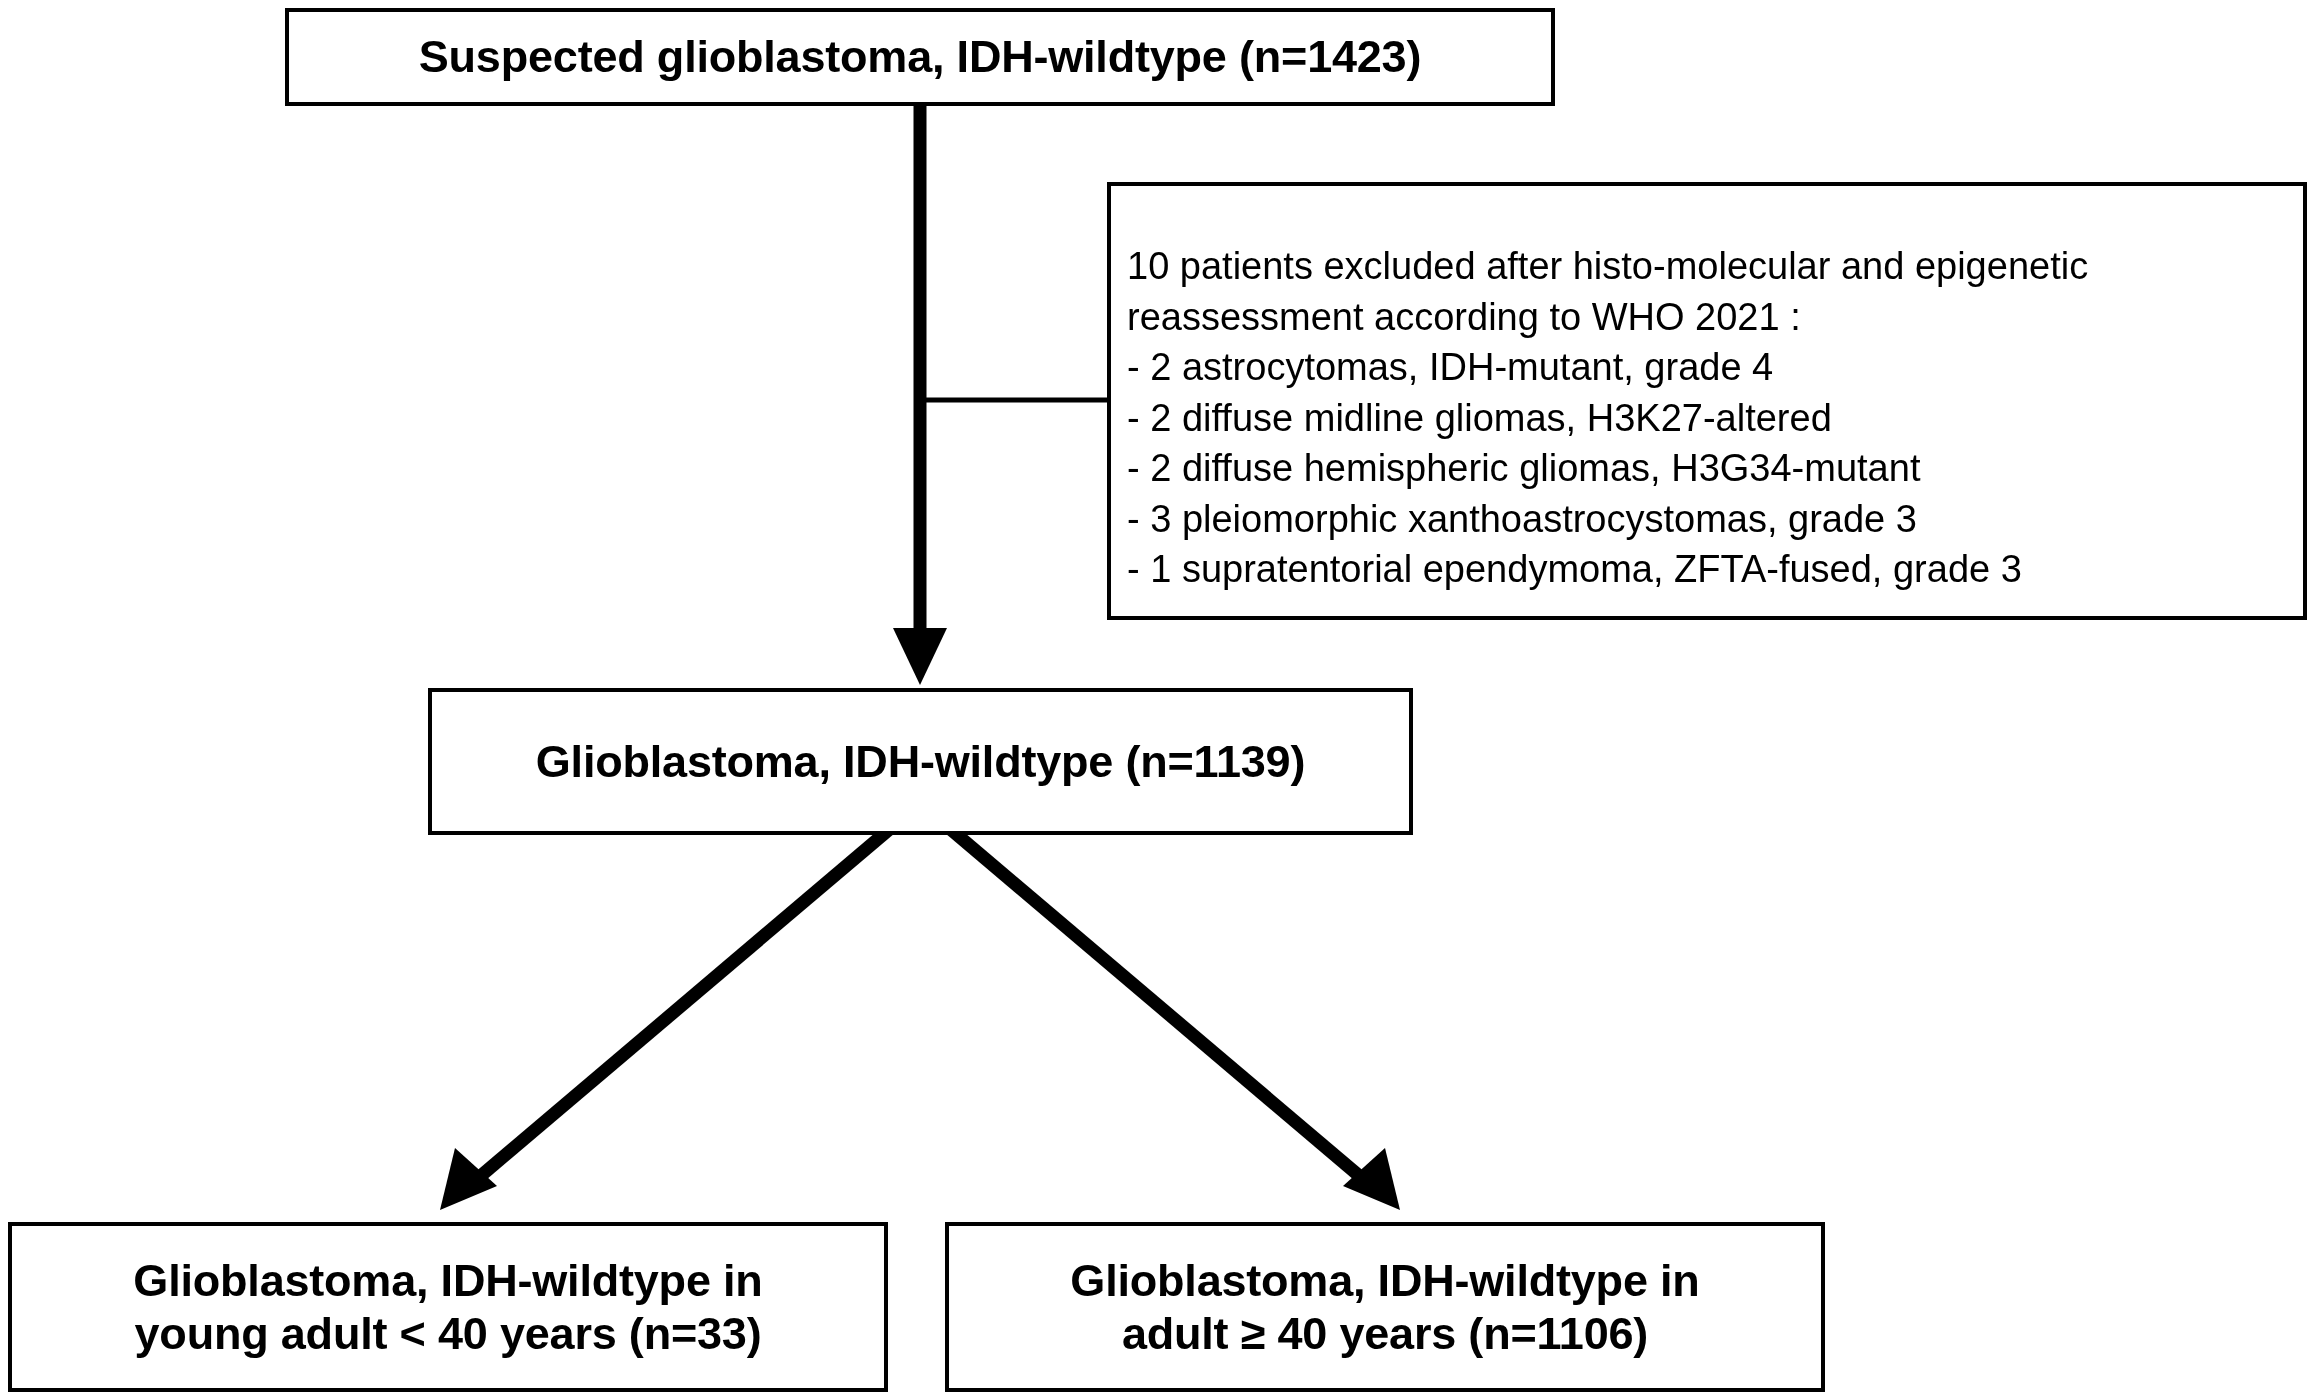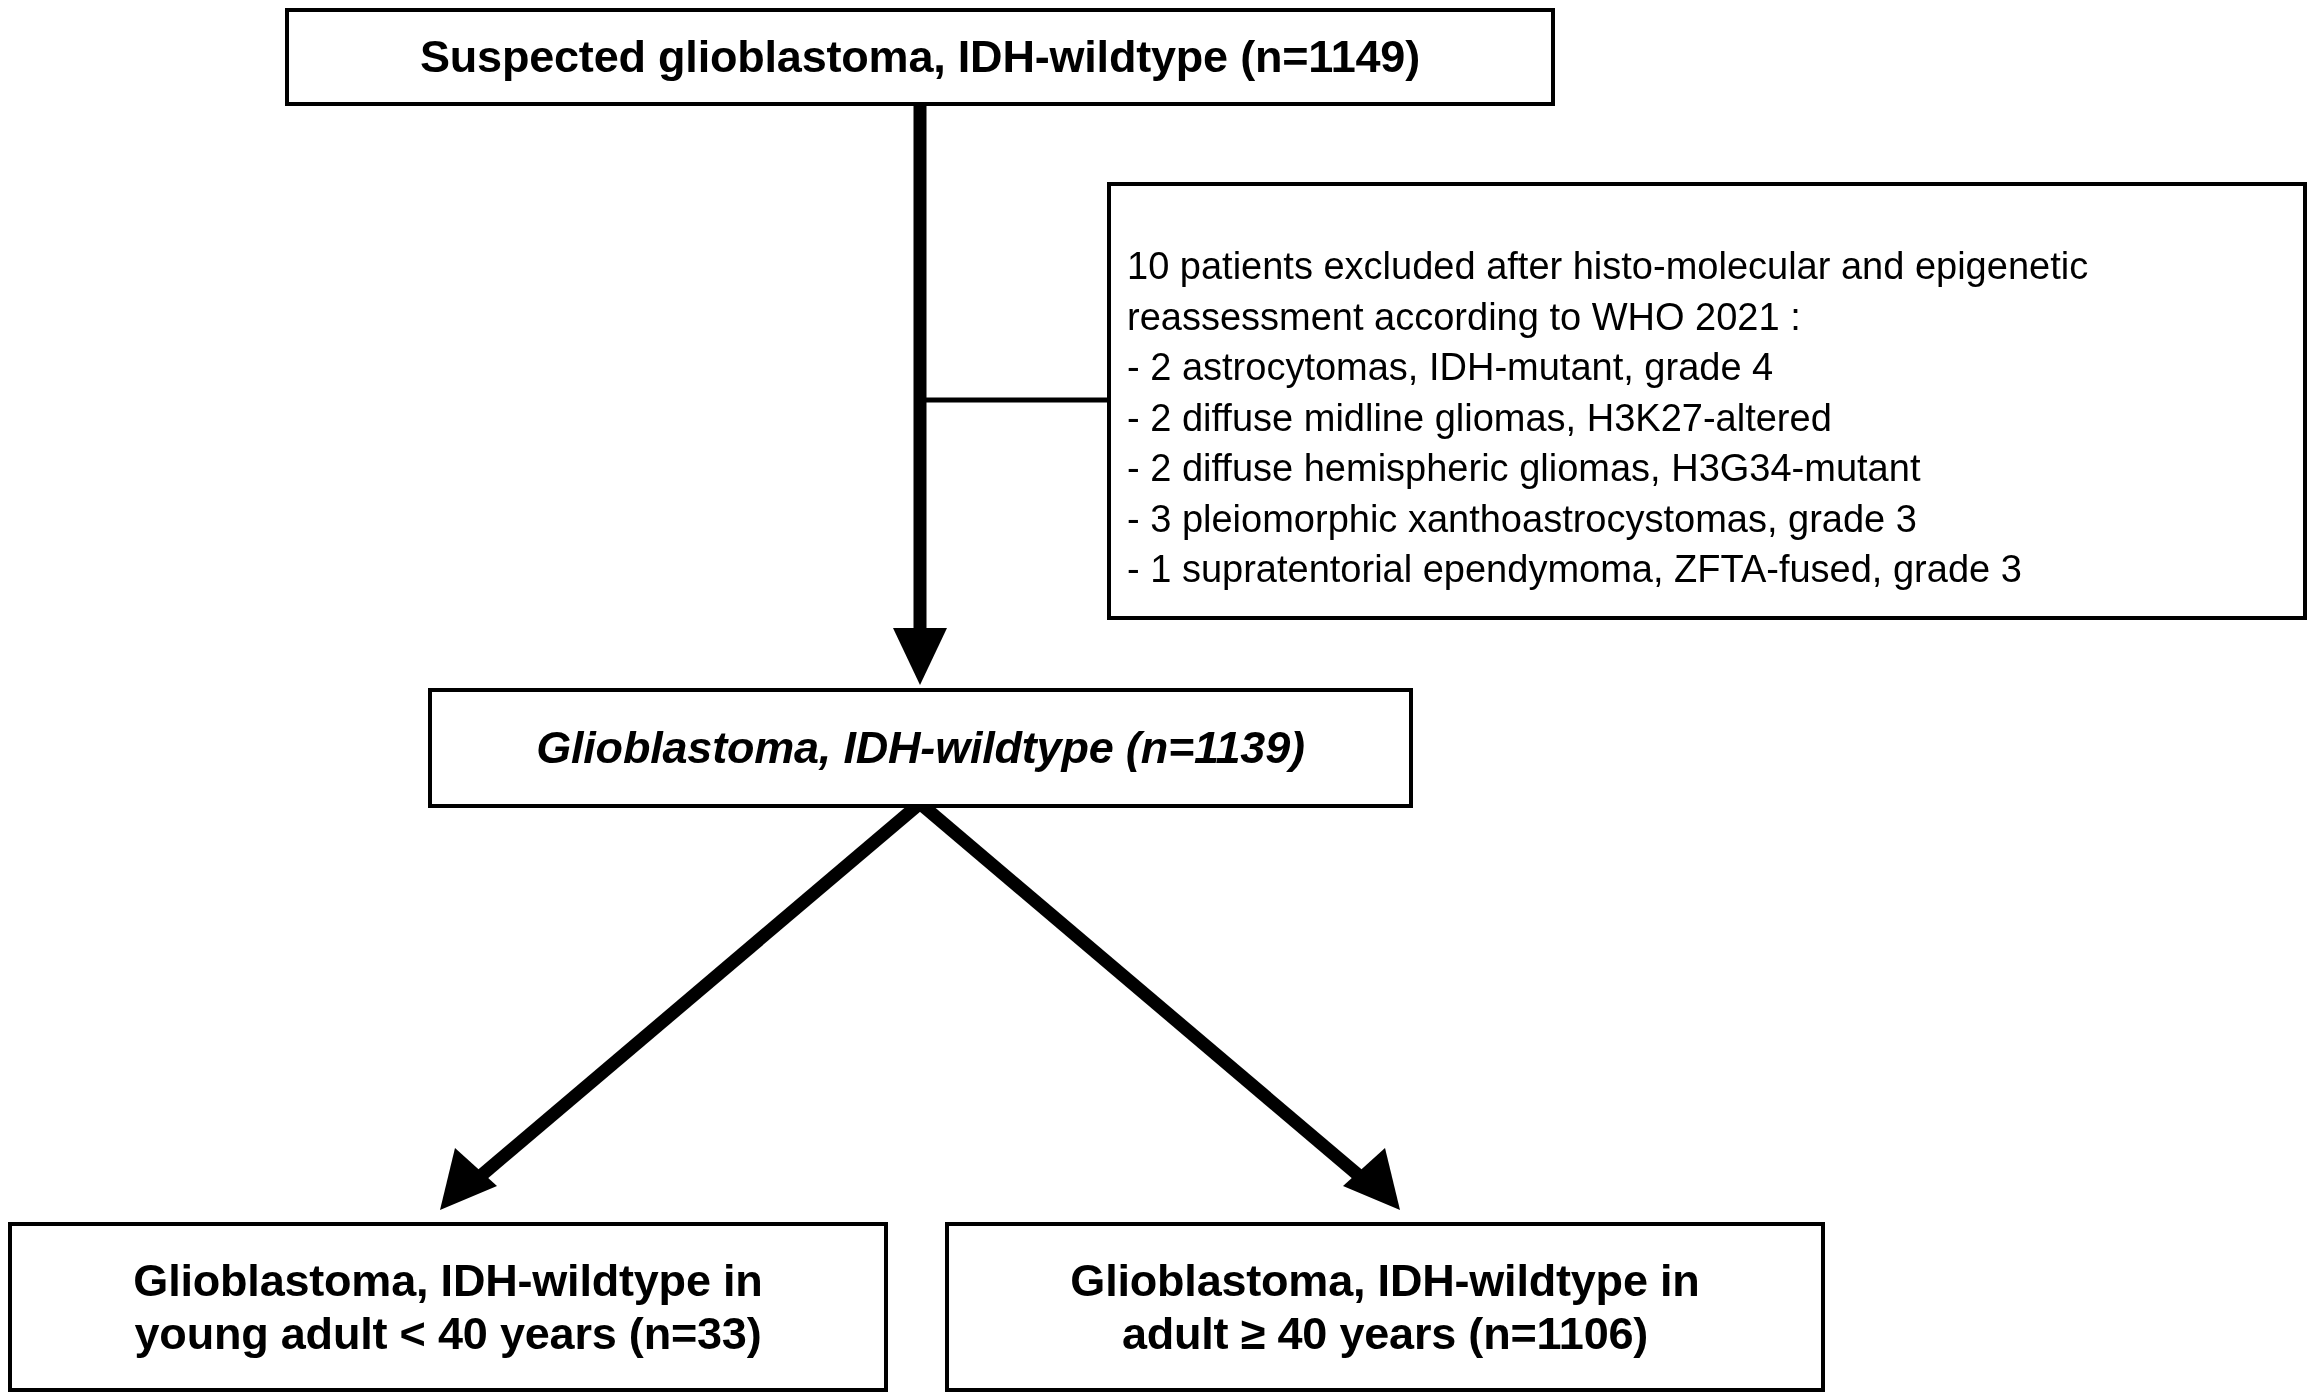--- a/index.html
+++ b/index.html
@@ -74,34 +74,34 @@
     <line x1="920" y1="400" x2="1107" y2="400" stroke="#000000" stroke-width="5"></line>
 
     <line x1="918" y1="805" x2="470" y2="1185" stroke="#000000" stroke-width="13"></line>
     <polygon points="440,1210 455,1148 497,1186" fill="#000000"></polygon>
 
     <line x1="922" y1="805" x2="1370" y2="1185" stroke="#000000" stroke-width="13"></line>
     <polygon points="1400,1210 1343,1186 1385,1148" fill="#000000"></polygon>
   </svg>
 
   <div class="node" style="left:285px; top:8px; width:1270px; height:98px;">
-    <span class="node-title">Suspected glioblastoma, IDH-wildtype (n=1149)</span>
+    <span class="node-title">Suspected glioblastoma, IDH-wildtype (n=1423)</span>
   </div>
 
   <div class="excl-box" style="left:1107px; top:182px; width:1200px; height:438px;">
     <span class="excl-text">10 patients excluded after histo-molecular and epigenetic
 reassessment according to WHO 2021 :
 - 2 astrocytomas, IDH-mutant, grade 4
 - 2 diffuse midline gliomas, H3K27-altered
 - 2 diffuse hemispheric gliomas, H3G34-mutant
 - 3 pleiomorphic xanthoastrocystomas, grade 3
 - 1 supratentorial ependymoma, ZFTA-fused, grade 3</span>
   </div>
 
-  <div class="node" style="left:428px; top:688px; width:985px; height:120px;font-style:italic;">
+  <div class="node" style="left:428px; top:688px; width:985px; height:147px;">
     <span class="node-title">Glioblastoma, IDH-wildtype (n=1139)</span>
   </div>
 
   <div class="node" style="left:8px; top:1222px; width:880px; height:170px;">
     <span class="node-title">Glioblastoma, IDH-wildtype in
 young adult &lt; 40 years (n=33)</span>
   </div>
 
   <div class="node" style="left:945px; top:1222px; width:880px; height:170px;">
     <span class="node-title">Glioblastoma, IDH-wildtype in

